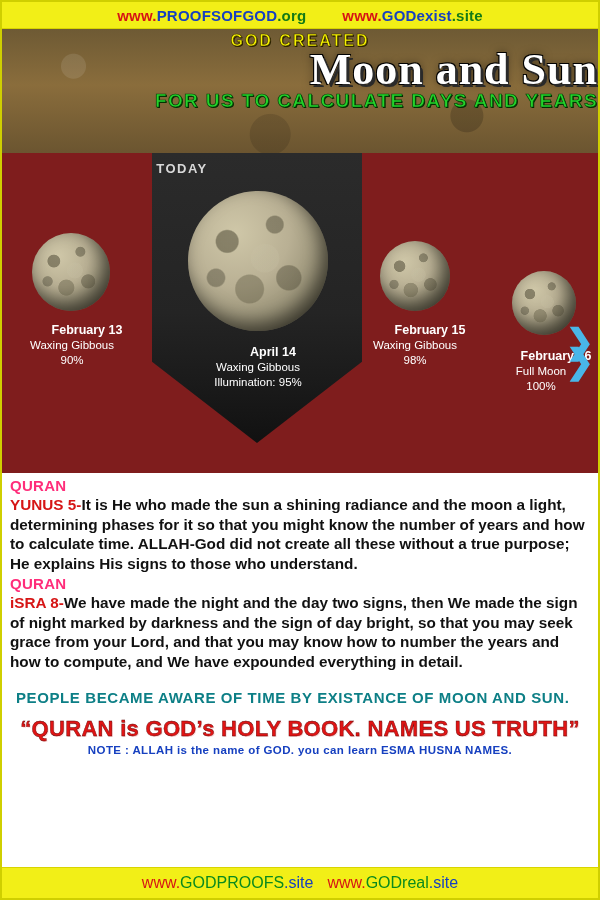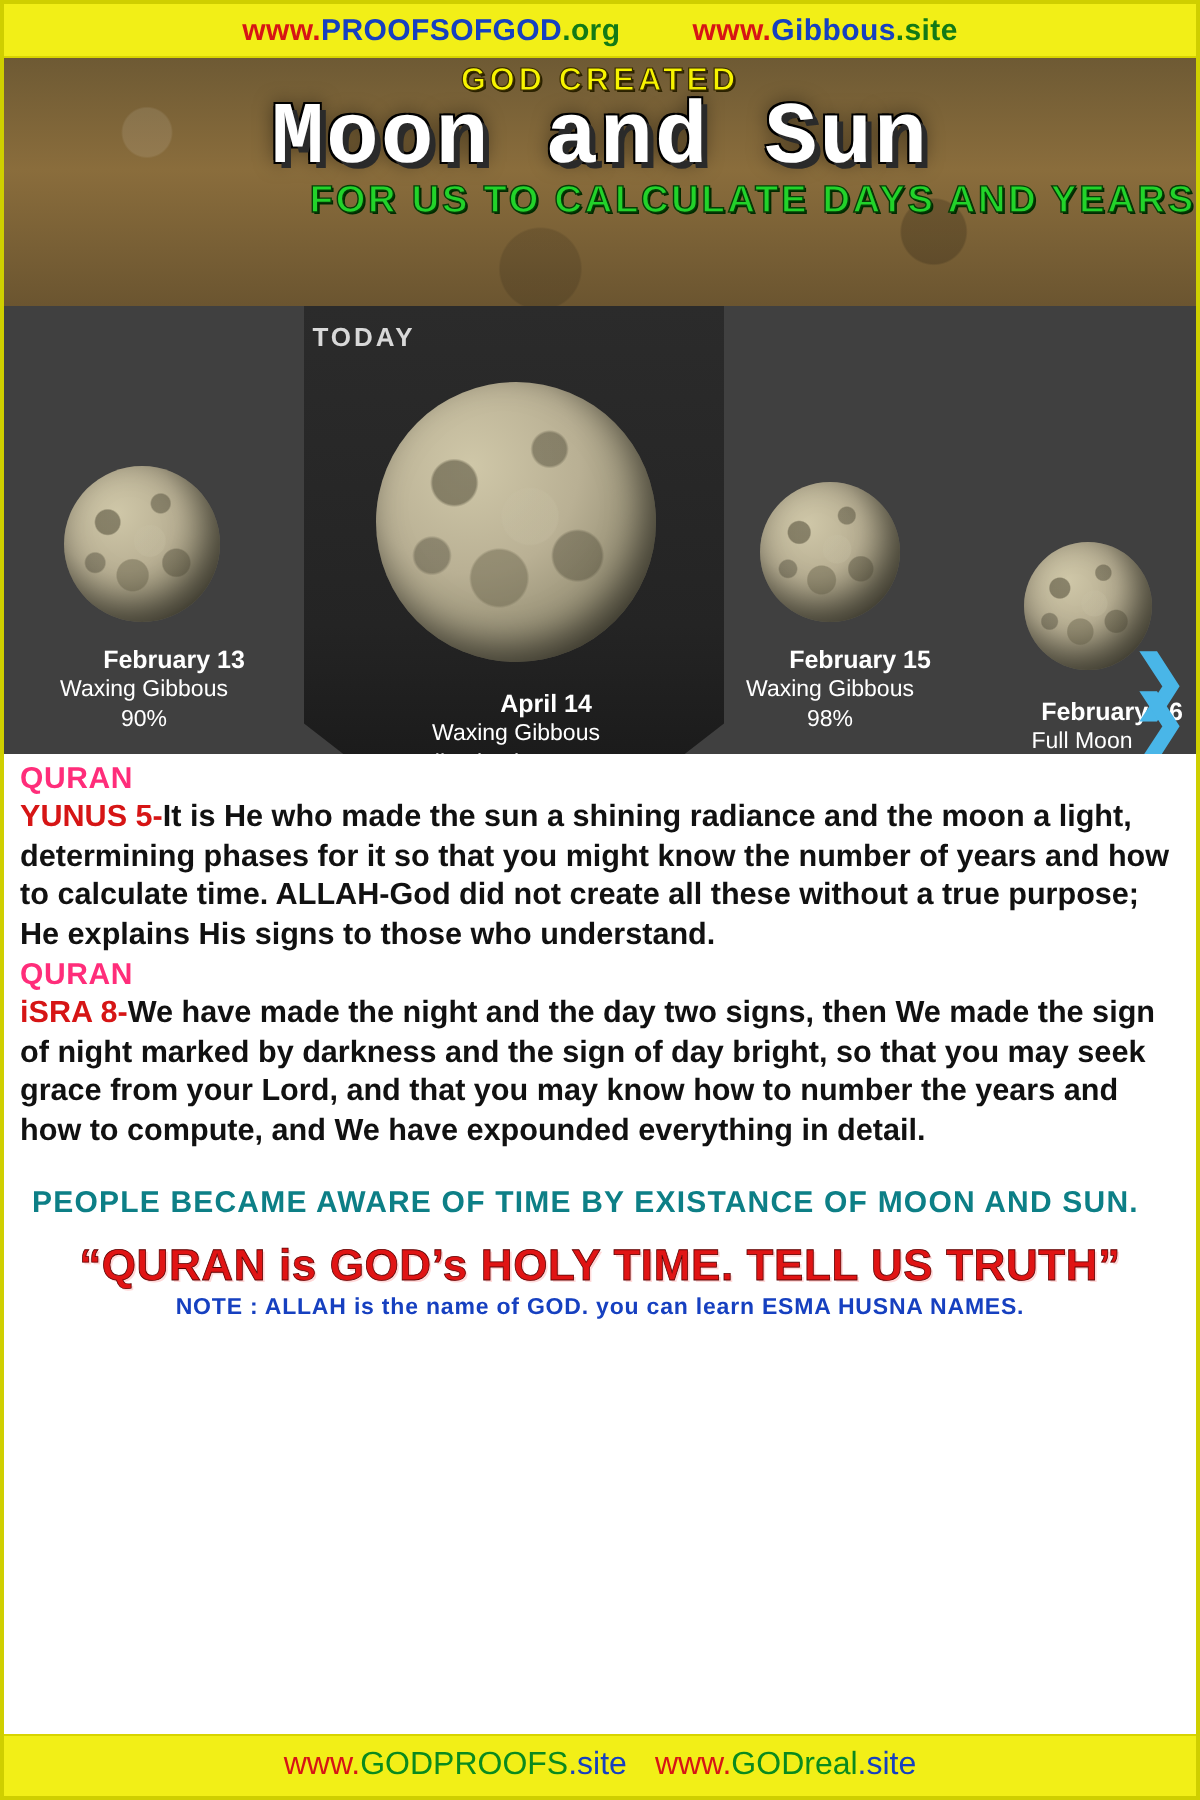--- a/index.html
+++ b/index.html
@@ -39,41 +39,41 @@
       radial-gradient(circle at 45% 85%, rgba(0,0,0,.12) 0 20px, transparent 21px);
   }
   .godcreated{
     position:relative;text-align:center;color:#f7f400;
     font-size:16px;font-weight:bold;letter-spacing:2px;
     -webkit-text-stroke:.6px #3a2d00;
     padding-top:3px;
     text-shadow:1px 1px 0 #2b2200;
   }
   .bigtitle{
-    position:relative;text-align:center;
+    position:relative;text-align:right;
     font-size:44px;font-weight:bold;line-height:44px;
     color:#ffffff;
     letter-spacing:1px;
-    font-family:Liberation Mono, monospace;
+    font-family:Liberation Serif, serif;
     text-shadow:
       3px 3px 0 #2a2a2a, -1px -1px 0 #000, 1px -1px 0 #000,
       -1px 1px 0 #000, 0 0 10px rgba(0,0,0,.6);
     margin-top:-2px;
   }
   .subtitle{
     position:relative;text-align:right;
     color:#22d32a;font-weight:bold;font-size:19px;letter-spacing:1.4px;
     -webkit-text-stroke:.7px #063d06;
     text-shadow:1px 1px 0 #002b00;
     margin-top:-2px;
   }
 
   
   .moons{
-    position:relative;height:224px;background:#404040;overflow:hidden;
+    position:relative;height:320px;background:#7f1d1d;overflow:hidden;
   }
   .spotlight{
     position:absolute;left:150px;top:0;width:210px;height:290px;
     background:linear-gradient(#2b2b2b,#242424 55%, #1b1b1b 78%, #111 100%);
     clip-path:polygon(0 0,100% 0,100% 72%,50% 100%,0 72%);
   }
   .today-label{
     position:absolute;top:8px;left:0;width:360px;text-align:center;
     color:#d8d8d8;font-size:13px;font-weight:bold;letter-spacing:1.5px;
   }
@@ -140,21 +140,21 @@
 </head>
 <body>
 
 <div class="page">
 
   <div class="topbar">
     <div class="u">
       <span class="red">www.</span><span class="blue">PROOFSOFGOD</span><span class="grn2">.org</span>
     </div>
     <div class="u">
-      <span class="red">www.</span><span class="blue">Gibbous</span><span class="grn2">.site</span>
+      <span class="red">www.</span><span class="blue">GODexist</span><span class="grn2">.site</span>
     </div>
   </div>
 
   <div class="header">
     <div class="godcreated">GOD  CREATED</div>
     <div class="bigtitle">Moon and Sun</div>
     <div class="subtitle">FOR  US  TO  CALCULATE  DAYS  AND  YEARS</div>
   </div>
 
   <div class="moons">
@@ -207,21 +207,21 @@
     <div class="qlabel">QURAN</div>
     <p class="verse"><span class="ref">YUNUS 5-</span><span>It is He who made the sun a shining radiance and the moon a light, determining phases for it so that you might know the number of years and how to calculate time. ALLAH-God did not create all these without a true purpose; He explains His signs to those who understand.</span></p>
 
     <div class="qlabel">QURAN</div>
     <p class="verse"><span class="ref">iSRA 8-</span><span>We have made the night and the day two signs, then We made the sign of night marked by darkness and the sign of day bright, so that you may seek grace from your Lord, and that you may know how to number the years and how to compute, and We have expounded everything in detail.</span></p>
 
     <div class="spacer"></div>
 
     <div class="teal">PEOPLE  BECAME  AWARE  OF  TIME   BY  EXISTANCE  OF  MOON  AND  SUN.</div>
 
-    <div class="bigquote">“QURAN  is GOD’s  HOLY  TIME. TELL US TRUTH”</div>
+    <div class="bigquote">“QURAN  is GOD’s  HOLY  BOOK. NAMES US TRUTH”</div>
     <div class="note">NOTE :  ALLAH  is  the  name  of  GOD. you  can  learn  ESMA  HUSNA  NAMES.</div>
   </div>
 
   <div class="footer">
     <div class="u">
       <span class="red">www.</span><span class="green">GODPROOFS</span><span class="blue">.site</span>
     </div>
     <div class="u">
       <span class="red">www.</span><span class="green">GODreal</span><span class="blue">.site</span>
     </div>

